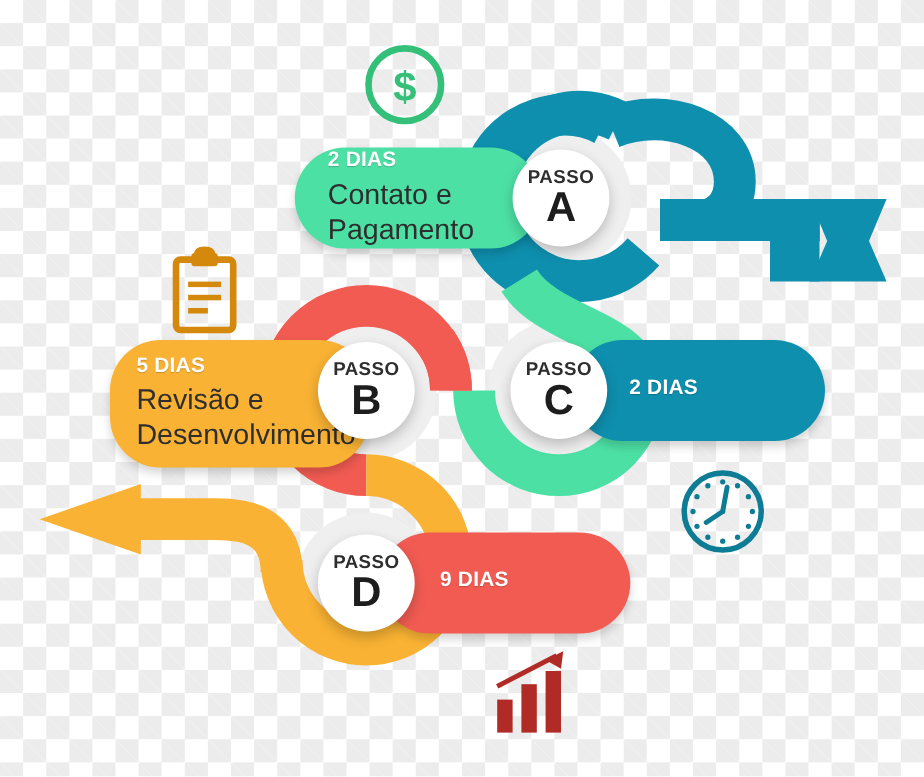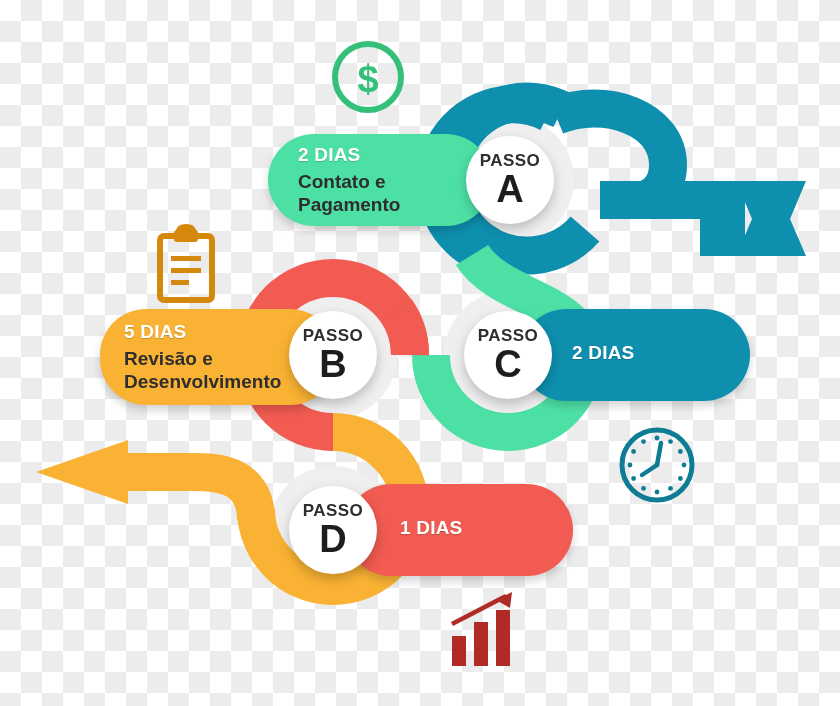--- a/index.html
+++ b/index.html
@@ -40,22 +40,22 @@
     font-size: 19px;
     font-weight: bold;
     color: #ffffff;
     letter-spacing: 0.2px;
     text-shadow: 0 1px 1px rgba(0,0,0,0.20);
     margin-bottom: 4px;
     white-space: nowrap;
     text-align: center;
   }
   .pill .desc {
-    font-size: 19px;
-    font-weight: bold;
+    font-size: 26px;
+    font-weight: normal;
     color: #2e2e2e;
     line-height: 1.22;
     white-space: pre-line;
   }
   .pill.left-text  { align-items: flex-start; }
   .pill.right-text { align-items: flex-start; }
 
   
   .circle {
     position: absolute;
@@ -162,35 +162,35 @@
     </g>
   </svg>
 
   <div class="pill left-text" style="left:268px; top:134px; width:224px; height:92px; border-radius:46px;
               background:#4DE0A5; padding-left:30px; z-index:5;">
     <div class="days">2 DIAS</div>
     <div class="desc">Contato e
 Pagamento</div>
   </div>
 
-  <div class="pill left-text" style="left:100px; top:309px; width:236px; height:96px; border-radius:46px;
+  <div class="pill left-text" style="left:100px; top:309px; width:236px; height:116px; border-radius:46px;
               background:#F9B233; padding-left:24px; z-index:5;">
     <div class="days">5 DIAS</div>
     <div class="desc">Revisão e
 Desenvolvimento</div>
   </div>
 
   <div class="pill right-text" style="left:520px; top:309px; width:230px; height:92px; border-radius:46px;
               background:#0E8FAE; padding-left:52px; z-index:5;">
     <div class="days">2 DIAS</div>
   </div>
 
   <div class="pill right-text" style="left:345px; top:484px; width:228px; height:92px; border-radius:46px;
               background:#F15B52; padding-left:55px; z-index:5;">
-    <div class="days">1 DIAS</div>
+    <div class="days">9 DIAS</div>
   </div>
 
   <div class="circle" style="left:466px; top:136px; width:88px; height:88px;">
     <div class="c-top">PASSO</div>
     <div class="c-letter">A</div>
   </div>
 
   <div class="circle" style="left:289px; top:311px; width:88px; height:88px;">
     <div class="c-top">PASSO</div>
     <div class="c-letter">B</div>

